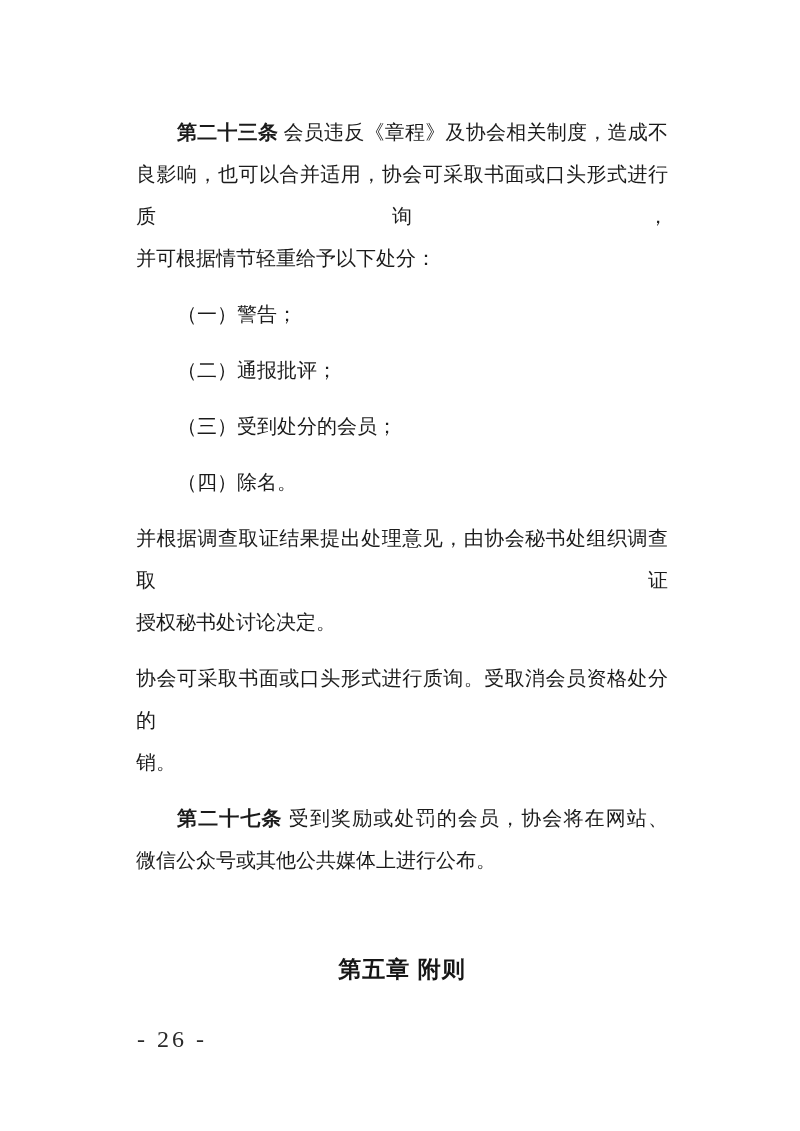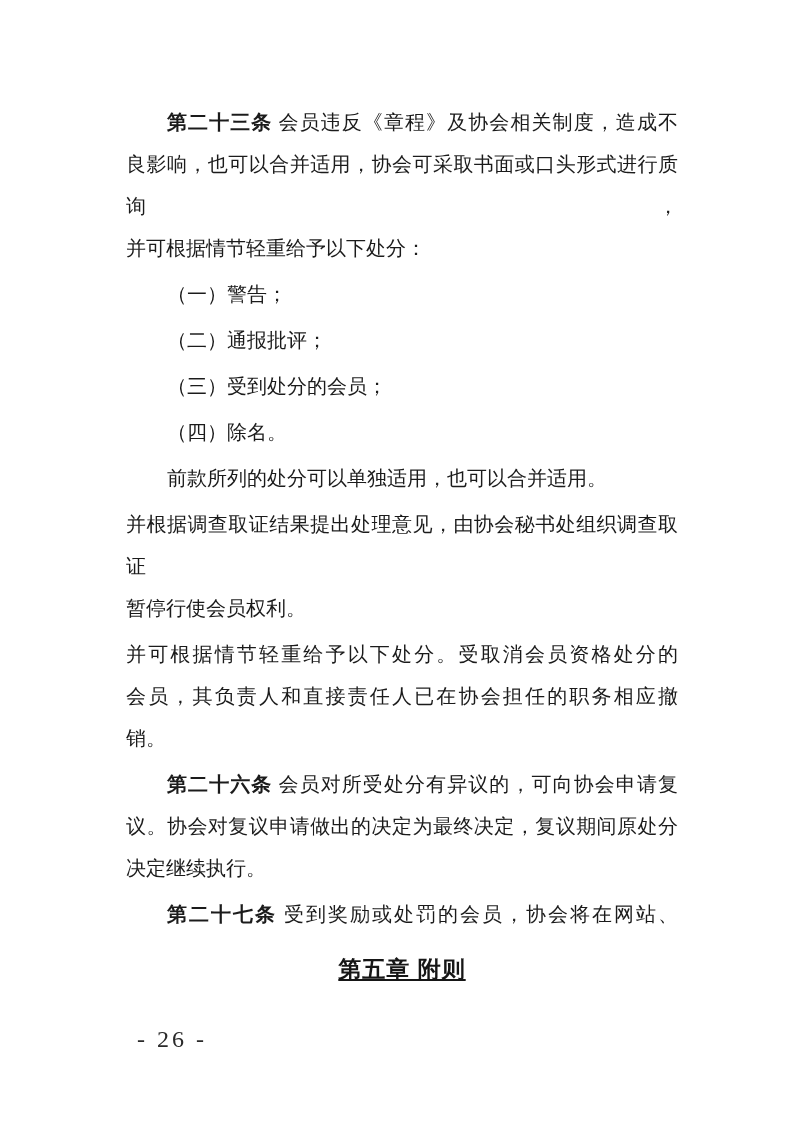--- a/index.html
+++ b/index.html
@@ -17,21 +17,21 @@
     overflow: hidden;
   }
   .content {
     position: absolute;
     left: 122px;
     top: 97px;
     width: 560px;
     font-size: 20px;
     line-height: 42px;
   }
-  .para { margin: 4px; }
+  .para { margin: 14px; }
   .line {
     text-align: justify;
     min-height: 42px;
   }
   
   .line.j { text-align-last: justify; }
   
   .line.first { text-indent: 41px; }
   .artnum { font-weight: bold; }
   .chapter-heading {
@@ -39,21 +39,20 @@
     left: 122px;
     top: 952px;
     width: 560px;
     text-align: center;
     font-family: "Liberation Sans", "DejaVu Sans", sans-serif;
     font-weight: bold;
     font-size: 23px;
     line-height: 34px;
     letter-spacing: 1px;
     color: #161616;
-    text-decoration: underline;
   }
   .page-number {
     position: absolute;
     left: 137px;
     top: 1027px;
     font-size: 24px;
     line-height: 24px;
     letter-spacing: 3px;
     color: #2a2a2a;
   }
@@ -74,35 +73,27 @@
       <div class="para">
         <div class="line first">（二）通报批评；</div>
       </div>
       <div class="para">
         <div class="line first">（三）受到处分的会员；</div>
       </div>
       <div class="para">
         <div class="line first">（四）除名。</div>
       </div>
       <div class="para">
-        <div class="line first">前款所列的处分可以单独适用，也可以合并适用。</div>
+        <div class="line j">并根据调查取证结果提出处理意见，由协会秘书处组织调查取证</div>
+        <div class="line">授权秘书处讨论决定。</div>
       </div>
       <div class="para">
-        <div class="line j">并根据调查取证结果提出处理意见，由协会秘书处组织调查取证</div>
-        <div class="line">暂停行使会员权利。</div>
-      </div>
-      <div class="para">
-        <div class="line j">并可根据情节轻重给予以下处分。受取消会员资格处分的</div>
-        <div class="line j">会员，其负责人和直接责任人已在协会担任的职务相应撤</div>
+        <div class="line j">协会可采取书面或口头形式进行质询。受取消会员资格处分的</div>
         <div class="line">销。</div>
       </div>
       <div class="para">
-        <div class="line j first"><span class="artnum">第二十六条</span> 会员对所受处分有异议的，可向协会申请复</div>
-        <div class="line j">议。协会对复议申请做出的决定为最终决定，复议期间原处分</div>
-        <div class="line">决定继续执行。</div>
-      </div>
-      <div class="para">
         <div class="line j first"><span class="artnum">第二十七条</span> 受到奖励或处罚的会员，协会将在网站、</div>
+        <div class="line">微信公众号或其他公共媒体上进行公布。</div>
       </div>
     </div>
   <div class="chapter-heading">第五章 附则</div>
   <div class="page-number">- 26 -</div>
 </div>
 
 </body></html>

